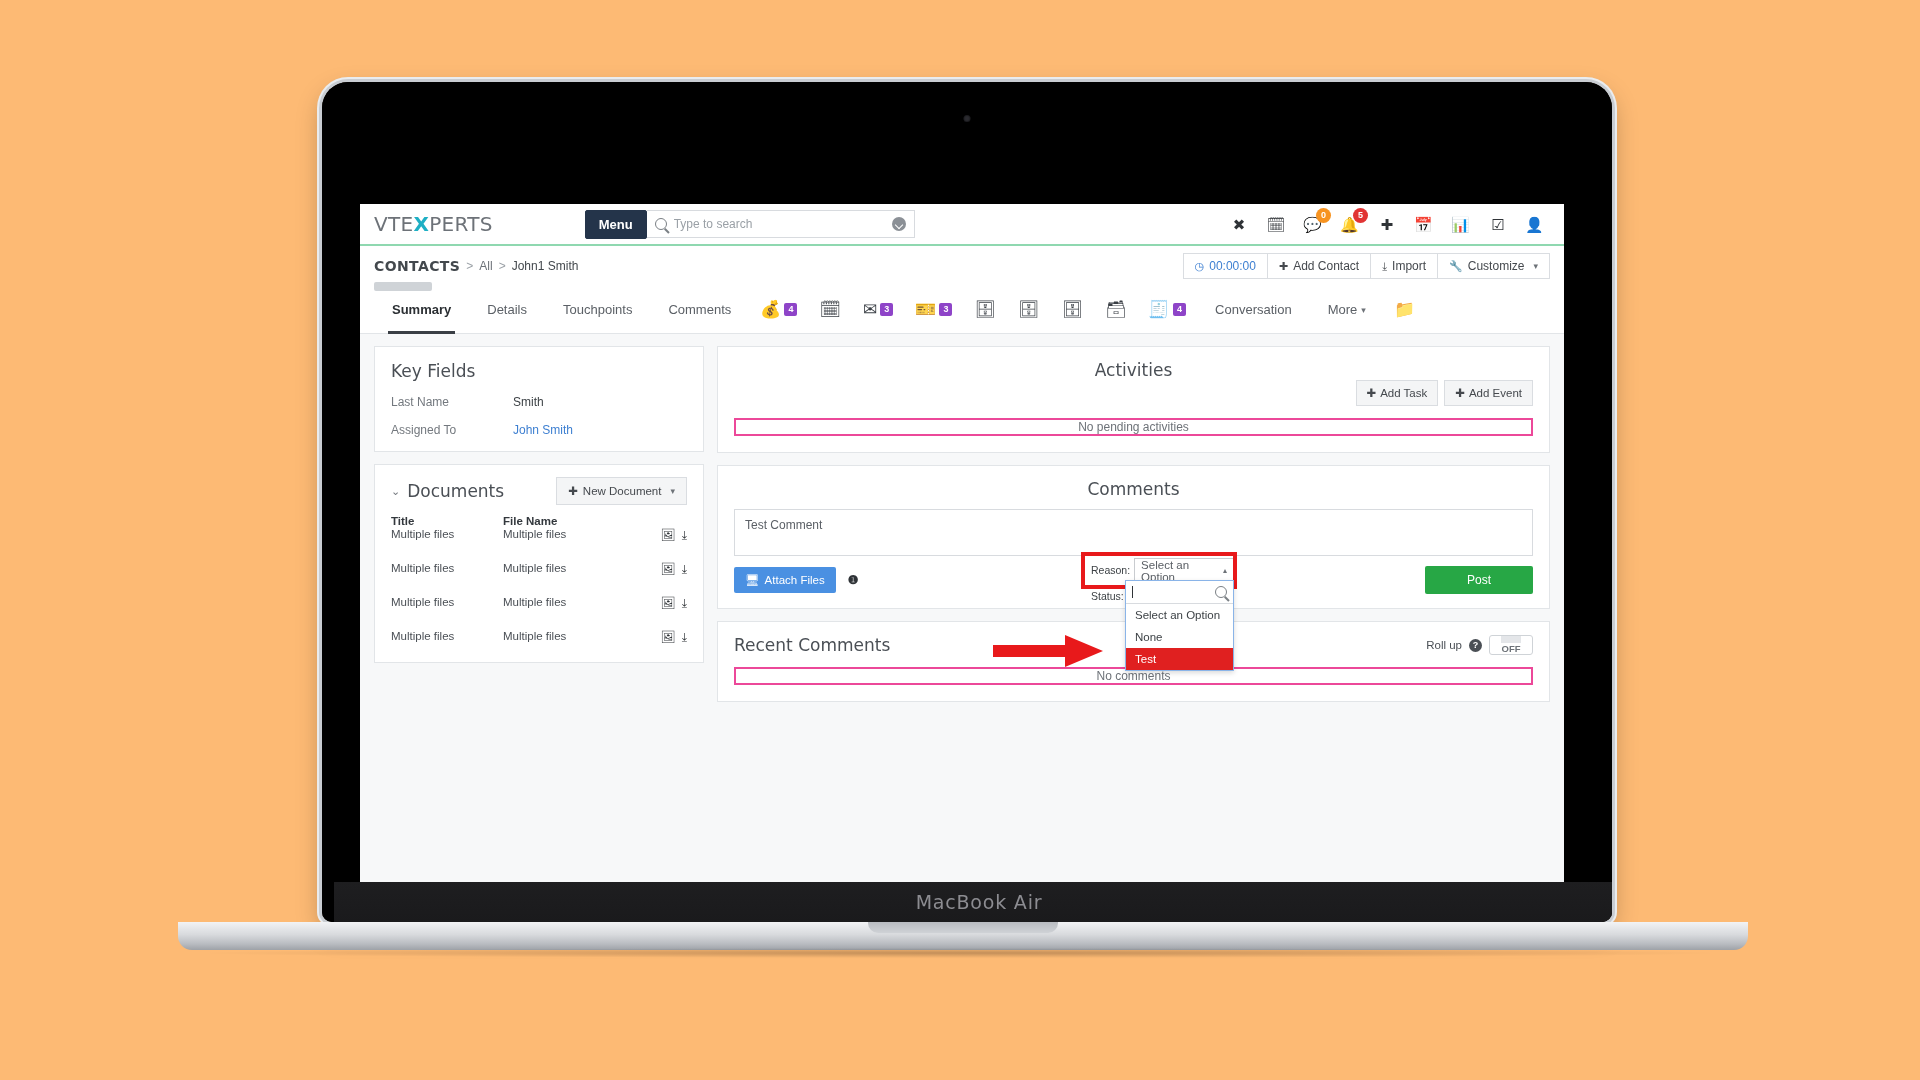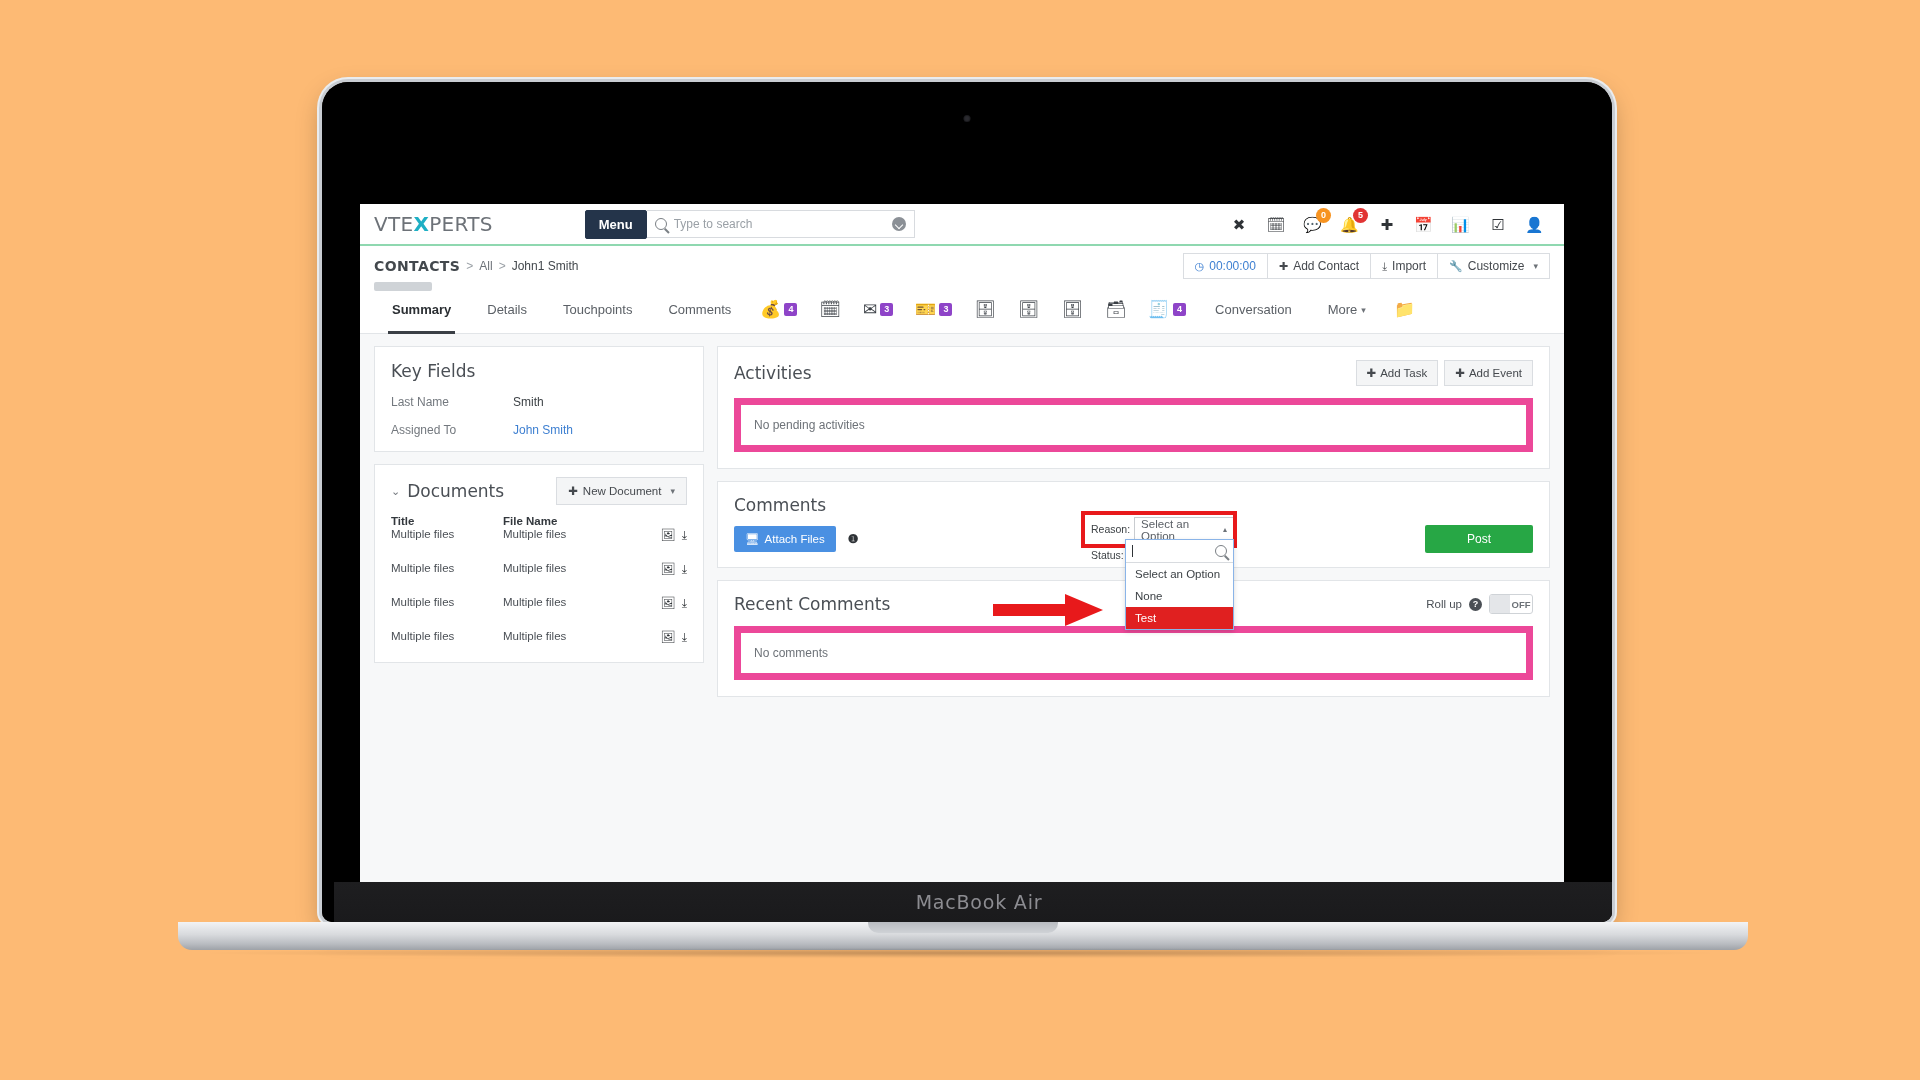--- a/index.html
+++ b/index.html
@@ -173,27 +173,27 @@
     font-size: 11.5px; color: #45494e; padding: 6px 11px; display: flex; align-items: center; gap: 5px;
   }
   .doc-table { padding: 4px 16px 14px; }
   .doc-row { display: flex; align-items: flex-start; font-size: 11.5px; color: #4a4f55; margin-bottom: 4px; }
   .doc-row .c1 { width: 112px; }
   .doc-row .c2 { flex: 1; }
   .doc-row .c3 { width: 40px; display: flex; gap: 6px; justify-content: flex-end; color: #2f3337; font-size: 12px; }
   .doc-row.head { font-weight: 700; color: #33383d; margin-bottom: 1px; }
   .doc-spacer { height: 16px; }
 
-  .panel-head { display: flex; align-items: center; padding: 13px 16px 0; }
+  .panel-head { display: flex; align-items: center; padding: 13px 16px 0; flex-direction: column; }
   .phbtns { margin-left: auto; display: flex; gap: 6px; }
   .pbtn { border: 1px solid #dadde1; background: #f4f5f6; font-size: 11.5px; color: #45494e;
           padding: 5px 10px; display: flex; align-items: center; gap: 4px; }
   .empty-box {
-    margin: 12px 16px 16px; border: 7px solid #ec4899; background: #fff;
-    padding: 13px; font-size: 12px; color: #6d7278;
+    margin: 12px 16px 16px; border: 2px solid #ec4899; background: #fff;
+    text-align: center; font-size: 12px; color: #6d7278;
   }
 
   .ta-wrap { padding: 10px 16px 0; }
   .commentbox {
     width: 100%; height: 47px; border: 1px solid #d8dbdf; background: #fff;
     font-size: 12px; color: #5b6066; padding: 8px 10px; resize: none;
     font-family: "Liberation Sans", sans-serif; position: relative;
   }
   .cmt-actions { display: flex; align-items: center; padding: 10px 16px 14px; position: relative; }
   .attach {
@@ -240,21 +240,21 @@
   .red-arrow { position: absolute; left: 275px; top: 75px; z-index: 9; }
 
   .recent-head { display: flex; align-items: center; padding: 13px 16px 0; }
   .rollup { margin-left: auto; display: flex; align-items: center; gap: 7px; font-size: 11.5px; color: #4a4f55; justify-content: center; }
   .help-ic {
     width: 13px; height: 13px; border-radius: 50%; background: #4a4f55; color: #fff;
     font-size: 9px; font-weight: 700; display: flex; align-items: center; justify-content: center;
   }
   .toggle {
     width: 44px; height: 20px; border: 1px solid #cfd3d7; border-radius: 3px;
-    background: #fff; display: flex; align-items: center; overflow: hidden;
+    background: #fff; display: flex; align-items: center; overflow: hidden; flex-direction: column;
   }
   .toggle .knob { width: 20px; height: 100%; background: #e4e6e9; }
   .toggle .off { flex: 1; text-align: center; font-size: 9.5px; color: #6d7278; font-weight: 700; }
 
   .ss-card { background: #fff; border: 1px solid #e2e5e8; padding: 13px 16px; display: flex; align-items: center; }
   .ss-title { font-size: 15px; color: #4a4f55; font-family: "DejaVu Sans", sans-serif; }
   .ss-add { margin-left: auto; position: relative; width: 17px; height: 17px; }
   .ss-add .fold { position: absolute; left: 0; top: 2px; width: 12px; height: 13px; border: 1.6px solid #f0932b; border-right: none; }
   .ss-add .plus { position: absolute; right: -1px; top: 0; color: #2aa745; font-size: 15px; font-weight: 700; line-height: 1; }
 </style>
@@ -475,20 +475,23 @@
                   </div>
                 </div>
               </div>
               <div class="empty-box">No pending activities</div>
             </div>
 
             <div class="card">
               <div class="panel-head">
                 <span class="card-title">Comments</span>
               </div>
+              <div class="ta-wrap">
+                <div class="commentbox">Test Comment</div>
+              </div>
               <div class="cmt-actions">
                 <div class="attach">
                   <span>🖥</span>
                   <span>Attach Files</span>
                 </div>
                 <span class="info-dot">❶</span>
 
                 <div class="reason-cluster">
                   <div class="reason-row">
                     <span class="reason-label">Reason:</span>

